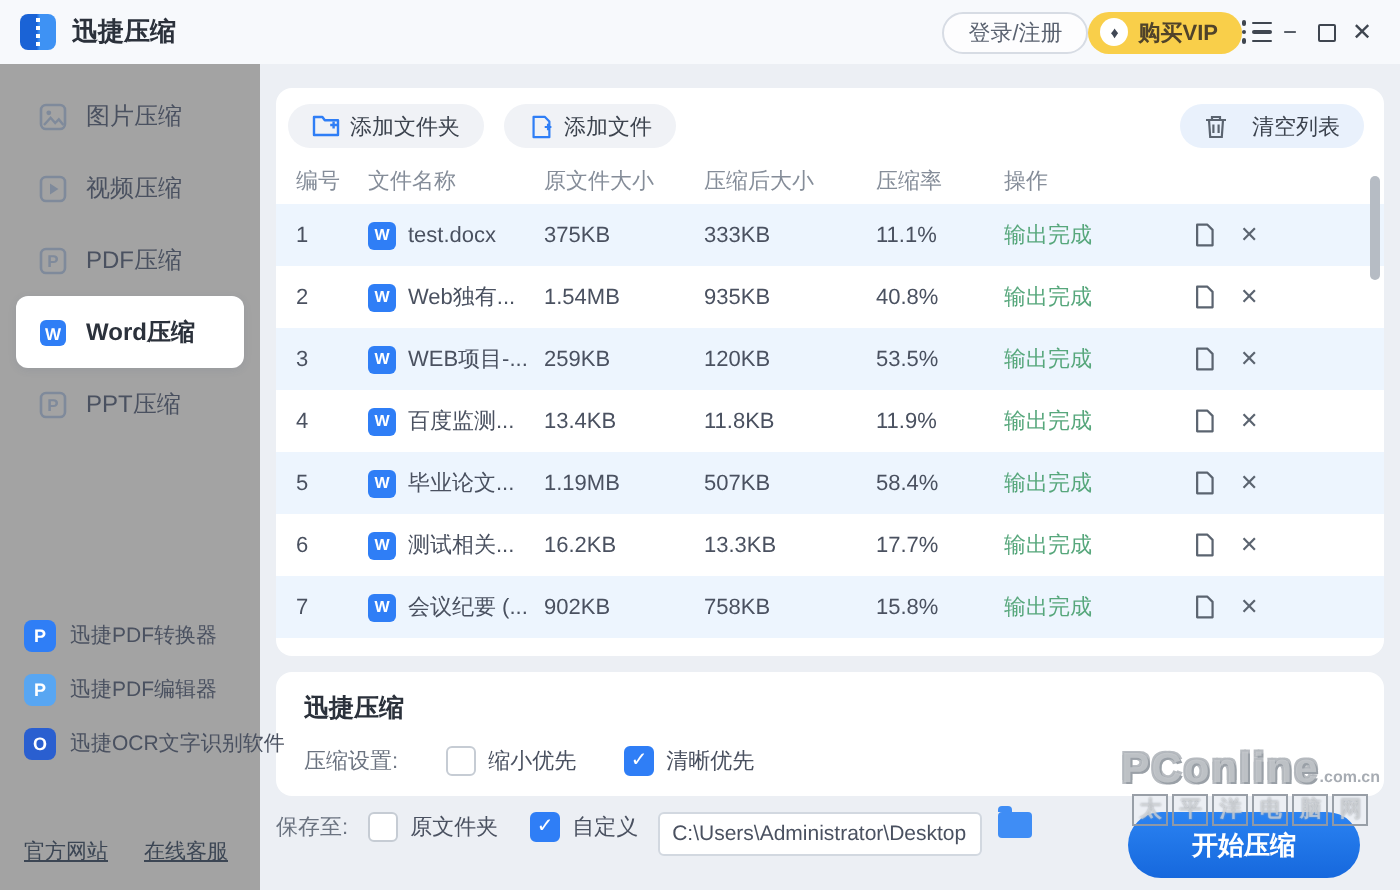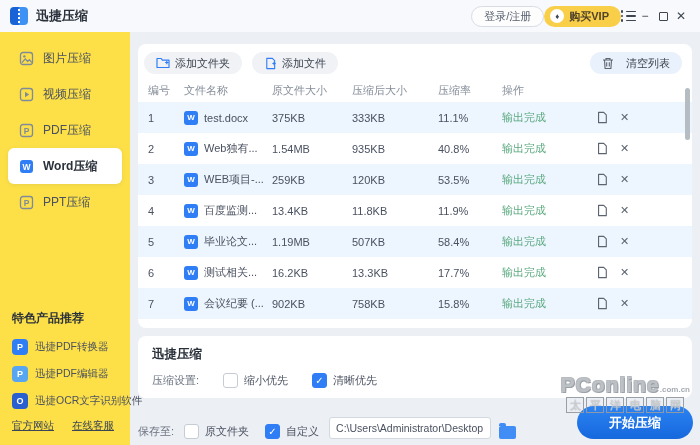--- a/index.html
+++ b/index.html
@@ -17,21 +17,21 @@
   .login-pill { border:1px solid #d7dce4; color:#5a6270; background:#fdfdfe; }
   .vip-pill { background:#f9cf4a; color:#50432a; font-weight:bold; gap:5px; padding-left:6px; }
   .vip-gem { width:14px; height:14px; border-radius:50%; background:#fff; display:flex; align-items:center; justify-content:center; font-size:8px; color:#414855; }
   .winbtn { width:18px; height:18px; display:flex; align-items:center; justify-content:center; color:#3f4650; font-size:12px; cursor:pointer; }
   .menu-icon { display:flex; flex-direction:column; gap:3px; width:15px; cursor:pointer; padding:2px 0; }
   .menu-icon i { display:block; height:1.6px; background:#3f4650; border-radius:1px; position:relative; margin-left:5px; }
   .menu-icon i::before { content:""; position:absolute; left:-5px; top:-0.4px; width:2.4px; height:2.4px; border-radius:50%; background:#3f4650; }
   .max-box { width:9px; height:9px; border:1.4px solid #3f4650; border-radius:1px; }
 
   
-  .sidebar { position:absolute; left:0; top:32px; bottom:0; width:130px; background:#fde047; z-index:2; }
+  .sidebar { position:absolute; left:0; top:32px; bottom:0; width:130px; background:#a3a3a3; z-index:2; }
   .nav { padding-top:8px; }
   .nav-item { height:36px; margin:0 8px; border-radius:6px; display:flex; align-items:center; gap:9px; padding:0 10px; font-size:12px; color:#4a5160; cursor:pointer; }
   .nav-item.selected { background:#ffffff; box-shadow:0 1px 4px rgba(60,80,120,.10); color:#2b313b; font-weight:bold; }
   .nav-ic { width:16px; height:16px; flex:0 0 auto; display:flex; align-items:center; justify-content:center; }
   .recommend { position:absolute; left:0; right:0; top:278px; padding:0 12px; }
   .rec-title { font-size:12px; font-weight:bold; color:#2b313b; margin-bottom:12px; }
   .rec-item { display:flex; align-items:center; gap:7px; font-size:10.5px; color:#4a5160; margin-bottom:11px; cursor:pointer; white-space:nowrap; }
   .rec-badge { width:16px; height:16px; border-radius:4px; color:#fff; font-size:9px; font-weight:bold; display:flex; align-items:center; justify-content:center; flex:0 0 auto; }
   .rb-conv { background:#2f7ef6; }
   .rb-edit { background:#58a6f2; }
@@ -59,21 +59,21 @@
   .scroll-thumb { position:absolute; right:2px; top:44px; width:5px; height:52px; background:#b6bcc4; border-radius:3px; }
 
   .settings-card { top:304px; height:62px; padding:10px 14px; }
   .set-title { font-size:12.5px; font-weight:bold; color:#2b313b; }
   .set-row { display:flex; align-items:center; margin-top:10px; font-size:11px; color:#6b7380; gap:8px; }
   .cb-group { display:flex; align-items:center; gap:6px; margin-left:16px; color:#4a5160; cursor:pointer; }
   .cb-group:first-of-type { margin-left:18px; }
   .checkbox { width:15px; height:15px; border-radius:3px; border:1px solid #c6ccd4; background:#fff; display:flex; align-items:center; justify-content:center; font-size:10px; color:#fff; }
   .checkbox.checked { background:#2f7ef6; border-color:#2f7ef6; }
 
-  .bottom-row { position:absolute; left:8px; right:7px; bottom:6px; height:33px; display:flex; align-items:flex-end; font-size:11px; color:#6b7380; }
+  .bottom-row { position:absolute; left:8px; right:20px; bottom:6px; height:33px; display:flex; align-items:flex-start; font-size:11px; color:#6b7380; }
   .save-label { margin-right:10px; }
   .path-input { width:162px; height:22px; border:1px solid #d2d8e0; border-radius:3px; background:#fff; font-size:10.5px; color:#4a5160; padding:0 6px; margin-left:10px; font-family:"Liberation Sans",sans-serif; }
   .folder-btn { width:17px; height:13px; background:#3f8df5; border-radius:2px; margin-left:8px; position:relative; cursor:pointer; }
   .folder-btn::before { content:""; position:absolute; left:0; top:-3px; width:7px; height:3px; background:#3f8df5; border-radius:2px 2px 0 0; }
   .start-btn { margin-left:auto; width:116px; height:33px; border-radius:17px; border:none; background:linear-gradient(180deg,#2b83f2,#1668dd); color:#fff; font-size:13px; font-weight:bold; cursor:pointer; font-family:"Liberation Sans",sans-serif; }
 
   
   .watermark { position:absolute; right:10px; bottom:32px; z-index:10; pointer-events:none; text-align:center; line-height:1; }
   .wm-brand { font-size:21px; font-weight:bold; letter-spacing:1px; color:rgba(255,255,255,0.35);
     text-shadow:0 0 1px #9aa0a7, 1px 1px 0 #9aa0a7, -1px -1px 0 #b9bdc2, 1px -1px 0 #b9bdc2, -1px 1px 0 #b9bdc2; }
@@ -151,21 +151,20 @@
         <svg width="15" height="15" viewBox="0 0 15 15">
             <rect x="1.5" y="1.5" width="12" height="12" rx="2.5" fill="none" stroke="#7f8a9b" stroke-width="1.3"></rect>
             <text x="7.5" y="10.6" text-anchor="middle" font-size="8.5" font-weight="bold" fill="#7f8a9b" font-family="Liberation Sans, sans-serif">P</text>
           </svg>
       </span>
       <span>PPT压缩</span>
     </div>
   </div>
 
   <div class="recommend">
-    <div class="rec-title">特色产品推荐</div>
     <div class="rec-item">
       <span class="rec-badge rb-conv">P</span>
       <span>迅捷PDF转换器</span>
     </div>
     <div class="rec-item">
       <span class="rec-badge rb-edit">P</span>
       <span>迅捷PDF编辑器</span>
     </div>
     <div class="rec-item">
       <span class="rec-badge rb-ocr">O</span>

